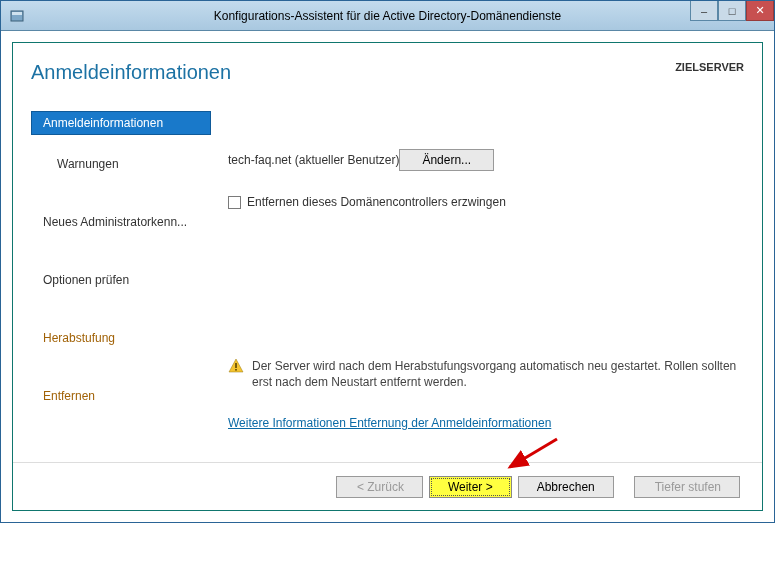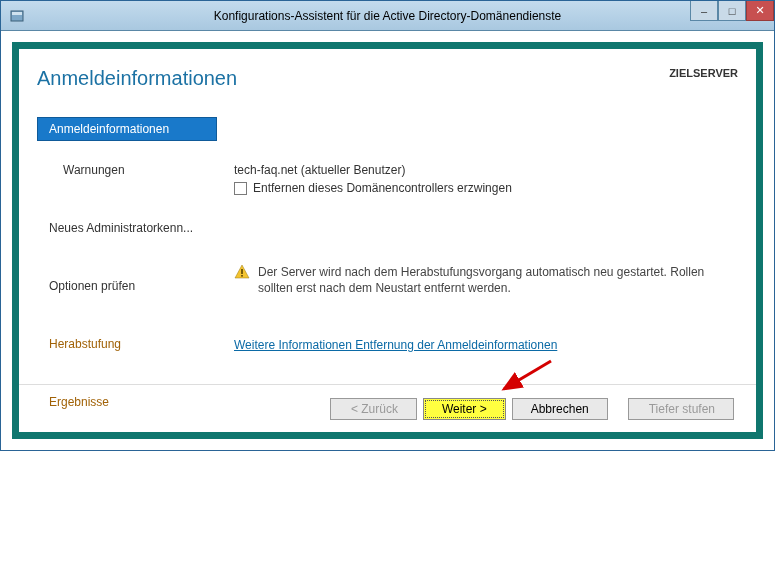--- a/index.html
+++ b/index.html
@@ -1,41 +1,41 @@
 <!DOCTYPE html>
 <html><head>
 <meta charset="utf-8">
 <style>
   * { box-sizing: border-box; margin: 0; padding: 0; }
   html, body { width: 775px; height: 567px; overflow: hidden; font-family: "Segoe UI", Tahoma, sans-serif; font-size: 12px; color: #333; background: #fff; }
-  .window { position: relative; width: 775px; height: 451px; border: 1px solid #2a6496; background: #fff; }
+  .window { position: relative; width: 775px; height: 523px; border: 1px solid #2a6496; background: #fff; }
   .titlebar { height: 30px; background: linear-gradient(#c3dbed, #a9c8e0); border-bottom: 1px solid #5a87a6; display: flex; align-items: center; justify-content: center; position: relative; }
   .titlebar .icon { position: absolute; left: 8px; top: 7px; }
   .titlebar .title { font-size: 12px; color: #000; }
   .win-controls { position: absolute; right: 0; top: 0; display: flex; }
   .win-btn { width: 28px; height: 20px; border: 1px solid #5a87a6; border-top: none; background: #c9dae8; display: flex; align-items: center; justify-content: center; font-size: 11px; cursor: default; }
   .win-btn.close { background: #c75050; color: #fff; border-color: #963a3a; }
-  .inner { position: absolute; top: 41px; left: 11px; right: 11px; bottom: 11px; border: 7px solid #0f766e; background: #fff; }
+  .inner { position: absolute; top: 41px; left: 11px; right: 11px; bottom: 11px; border: 1px solid #0f766e; background: #fff; }
   .header-row { position: absolute; top: 18px; left: 18px; right: 18px; display: flex; justify-content: space-between; align-items: flex-start; }
   .page-title { font-size: 20px; font-weight: 400; color: #1c72a4; }
   .target-label { font-size: 11px; font-weight: 700; color: #333; text-align: right; }
   .sidebar { position: absolute; top: 68px; left: 18px; width: 180px; }
   .side-item { padding: 22px 12px; font-size: 12px; color: #333; white-space: nowrap; overflow: hidden; text-overflow: ellipsis; }
   .side-item.selected { background: #1979ca; color: #fff; border: 1px solid #0f5a99; padding: 4px 11px; }
   .side-item.sub { padding-left: 26px; }
   .side-item.disabled { color: #a16207; }
   .content { position: absolute; top: 88px; left: 215px; right: 22px; bottom: 60px; }
   .content p.lead { color: #333; font-size: 12px; }
-  .user-row { display: flex; align-items: center; margin-top: 26px; }
+  .user-row { display: flex; align-items: center; margin-top: 18px; }
   .user-text { font-size: 12px; }
   .btn { background: #e9e9e9; border: 1px solid #999; font-size: 12px; padding: 1px 18px; height: 22px; line-height: 18px; cursor: default; }
   .btn.wide { padding: 1px 22px; }
-  .cb-row { margin-top: 4px; display: flex; align-items: center; gap: 6px; }
+  .cb-row { margin-top: 24px; display: flex; align-items: center; gap: 6px; }
   .cb { width: 13px; height: 13px; border: 1px solid #7a7a7a; background: #fff; }
-  .warning-row { position: absolute; bottom: 76px; left: 0; right: 0; display: flex; gap: 8px; align-items: flex-start; }
+  .warning-row { position: absolute; bottom: 60px; left: 0; right: 0; display: flex; gap: 8px; align-items: flex-start; }
   .warning-text { font-size: 12px; color: #444; line-height: 1.35; }
   .link { color: #0b6aa6; font-size: 12px; position: absolute; bottom: 20px; left: 0; }
   .footer { position: absolute; left: 0; right: 0; bottom: 0; height: 48px; border-top: 1px solid #ddd; display: flex; align-items: center; justify-content: flex-end; gap: 6px; padding-right: 22px; }
   .footer .btn { min-width: 82px; text-align: center; }
   .footer .btn.disabled { color: #9a9a9a; padding-left: 20px; }
   .footer .btn.highlight { background: #ffff40; border: 1px solid #888; outline: 1px dotted #555; outline-offset: -3px; }
   .arrow { position: absolute; right: 200px; bottom: 33px; pointer-events: none; }
   svg.tri-icon path { fill: #f4c430; stroke: #9b7b12; stroke-width: 0.5; }
 </style>
 </head>
@@ -64,27 +64,28 @@
       <div class="page-title">Anmeldeinformationen</div>
       <div class="target-label">ZIELSERVER</div>
     </div>
 
     <div class="sidebar">
       <div class="side-item selected">Anmeldeinformationen</div>
       <div class="side-item sub">Warnungen</div>
       <div class="side-item">Neues Administratorkenn...</div>
       <div class="side-item">Optionen prüfen</div>
       <div class="side-item disabled">Herabstufung</div>
-      <div class="side-item disabled">Ergebnisse</div>
+      <div class="side-item disabled">Entfernen</div>
     </div>
 
     <div class="content">
 
       <div class="user-row">
         <span class="user-text">tech-faq.net (aktueller Benutzer)</span>
+        <button class="btn wide">Ändern...</button>
       </div>
 
       <div class="cb-row">
         <span class="cb"></span>
         <span>Entfernen dieses Domänencontrollers erzwingen</span>
       </div>
 
       <div class="warning-row">
         <span>
           <svg class="tri-icon" width="16" height="16" viewBox="0 0 16 16">

